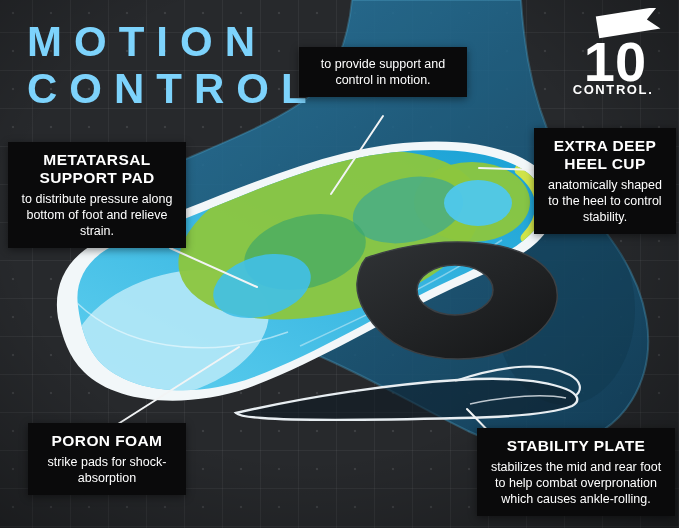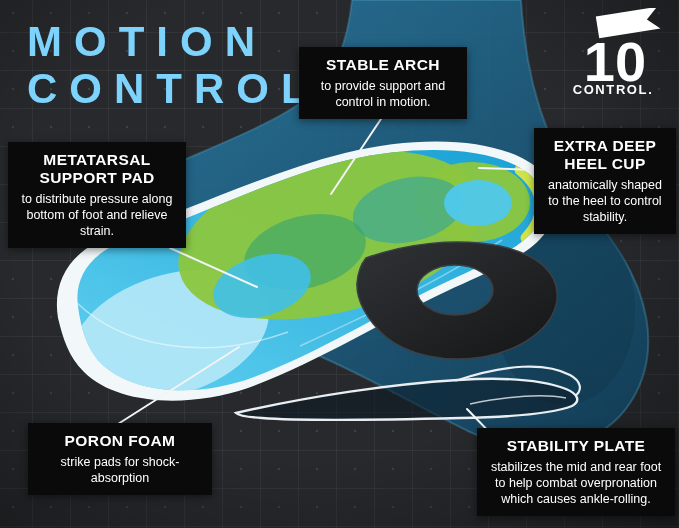--- a/index.html
+++ b/index.html
@@ -41,21 +41,21 @@
     box-shadow:0 2px 8px rgba(0,0,0,0.45);
   }
   .callout .heading{
     font-weight:700;font-size:15.5px;letter-spacing:0.4px;
     line-height:1.15;margin-bottom:4px;
   }
   .callout .body{font-size:12.5px;line-height:1.28;}
   .box-stable-arch{left:299px;top:47px;width:168px;}
   .box-metatarsal{left:8px;top:142px;width:178px;}
   .box-heel-cup{left:534px;top:128px;width:142px;}
-  .box-poron{left:28px;top:423px;width:184px;}
+  .box-poron{left:28px;top:423px;width:158px;}
   .box-plate{left:477px;top:428px;width:198px;}
 </style>
 </head>
 <body>
 
 <div class="grid-bg"></div>
 <div class="vignette"></div>
 
 <svg class="diagram" width="679" height="528" viewBox="0 0 679 528" xmlns="http://www.w3.org/2000/svg">
   <defs>
@@ -133,21 +133,20 @@
   <svg width="100" height="76" viewBox="0 0 100 76">
     <g transform="rotate(-9 62 14)">
       <polygon points="34,4 96,4 84,15 96,26 34,26" fill="#ffffff"></polygon>
     </g>
     <text x="52" y="73" text-anchor="middle" fill="#ffffff" font-family="Liberation Sans, sans-serif" font-size="56" font-weight="700">10</text>
   </svg>
   <div class="word">CONTROL.</div>
 </div>
 
 <div class="callout box-stable-arch">
-  <div class="heading">STABLE ARCH</div>
   <div class="body">to provide support and control in motion.</div>
 </div>
 
 <div class="callout box-metatarsal">
   <div class="heading">METATARSAL SUPPORT PAD</div>
   <div class="body">to distribute pressure along bottom of foot and relieve strain.</div>
 </div>
 
 <div class="callout box-heel-cup">
   <div class="heading">EXTRA DEEP HEEL CUP</div>

